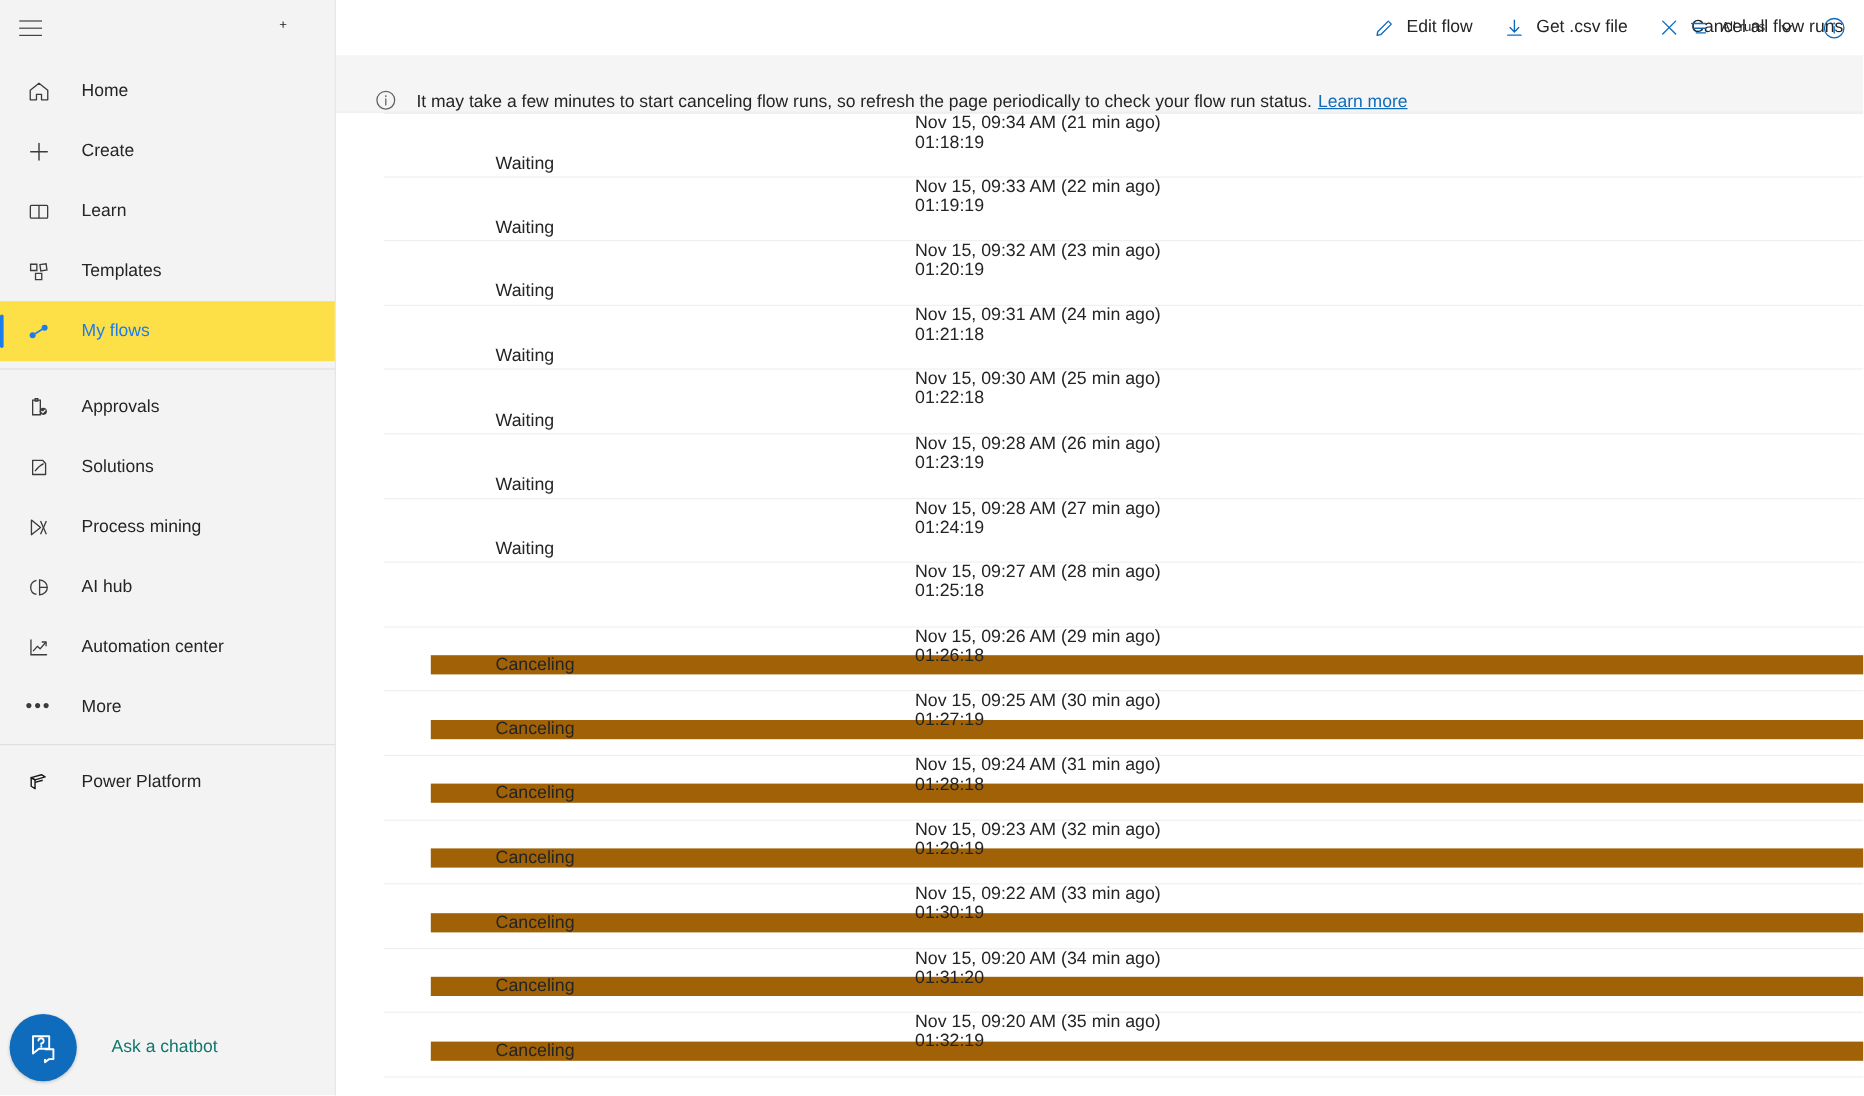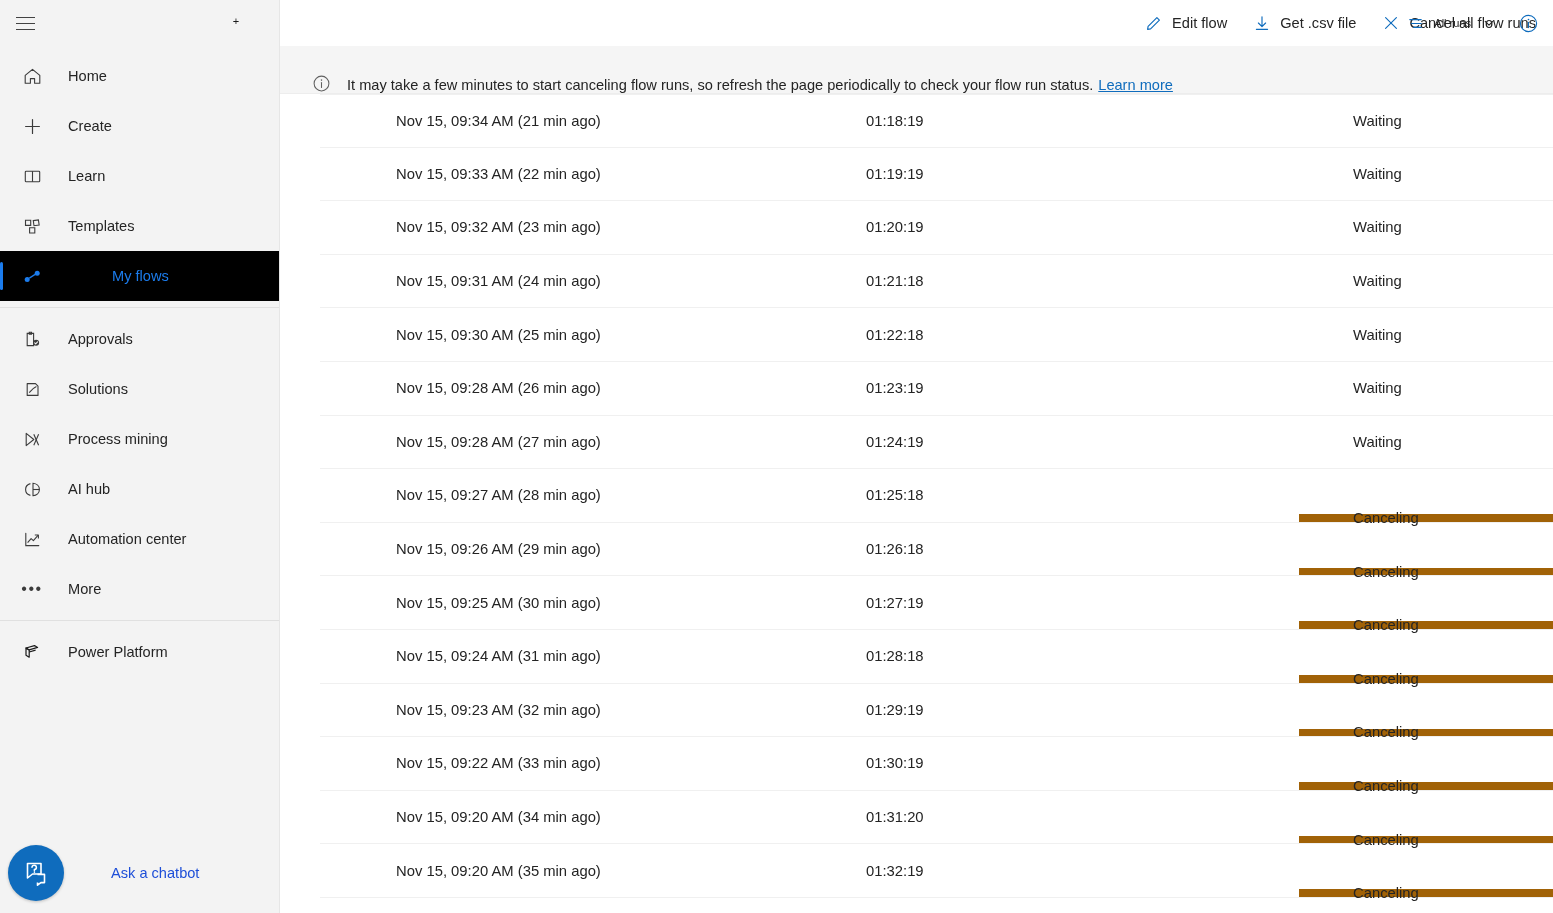--- a/index.html
+++ b/index.html
@@ -51,21 +51,21 @@
     cursor: pointer;
     color: #242424;
     font-size: 14.6px;
   }
   .nav-item .ico {
     width: 44px; height: 40px;
     display: flex; align-items: center; justify-content: center;
     flex: 0 0 44px;
   }
   .nav-item .lbl { margin-left: 14px; white-space: nowrap; }
-  .nav-item.selected { background: #000000; color: #0f6cbd; gap: 44px; }
+  .nav-item.selected { background: #fde047; color: #0f6cbd; }
   .nav-item.selected .lbl { color: #1b7ced; }
   .nav-item.selected::before {
     content: ""; position: absolute; left: 0; top: 11px;
     width: 3px; height: 28px; background: #1b7ced; border-radius: 2px;
   }
   .nav-divider {
     height: 1px; background: #e0e0e0;
     margin: 6px 0 6px 0;
   }
   .dots-ico { letter-spacing: 1.5px; font-size: 16px; color: #3b3b3b; line-height: 8px; }
@@ -77,21 +77,21 @@
     display: flex; align-items: center;
   }
   .chatbot-btn {
     width: 56px; height: 56px; border-radius: 50%;
     background: #0f6cbd;
     display: flex; align-items: center; justify-content: center;
     cursor: pointer;
     box-shadow: 0 1px 3px rgba(0,0,0,.22);
   }
   .chatbot-label {
-    margin-left: 47px; font-size: 14.6px; color: #1d4ed8; white-space: nowrap;
+    margin-left: 29px; font-size: 14.6px; color: #0f766e; white-space: nowrap;
   }
 
   
   .main {
     flex: 1 1 auto; position: relative; background: #ffffff;
     height: 913px; overflow: hidden;
   }
   .toolbar {
     height: 46px; display: flex; align-items: center;
     padding-left: 44px;
@@ -131,20 +131,21 @@
   .banner a { color: #0f6cbd; text-decoration: underline; cursor: pointer; }
 
   
   .table { position: relative; }
   .row {
     height: 53.6px;
     display: flex; align-items: center;
     border-bottom: 1px solid #f0f0f0;
     margin-left: 40px;
     position: relative;
+    flex-direction: column;
   }
   .row:first-child { border-top: 1px solid #f0f0f0; }
   .cell-start {
     width: 500px; padding-left: 76px;
     font-size: 14.8px; color: #242424; white-space: nowrap;
   }
   .cell-dur {
     width: 440px; padding-left: 46px;
     font-size: 14.8px; color: #242424; white-space: nowrap;
   }

